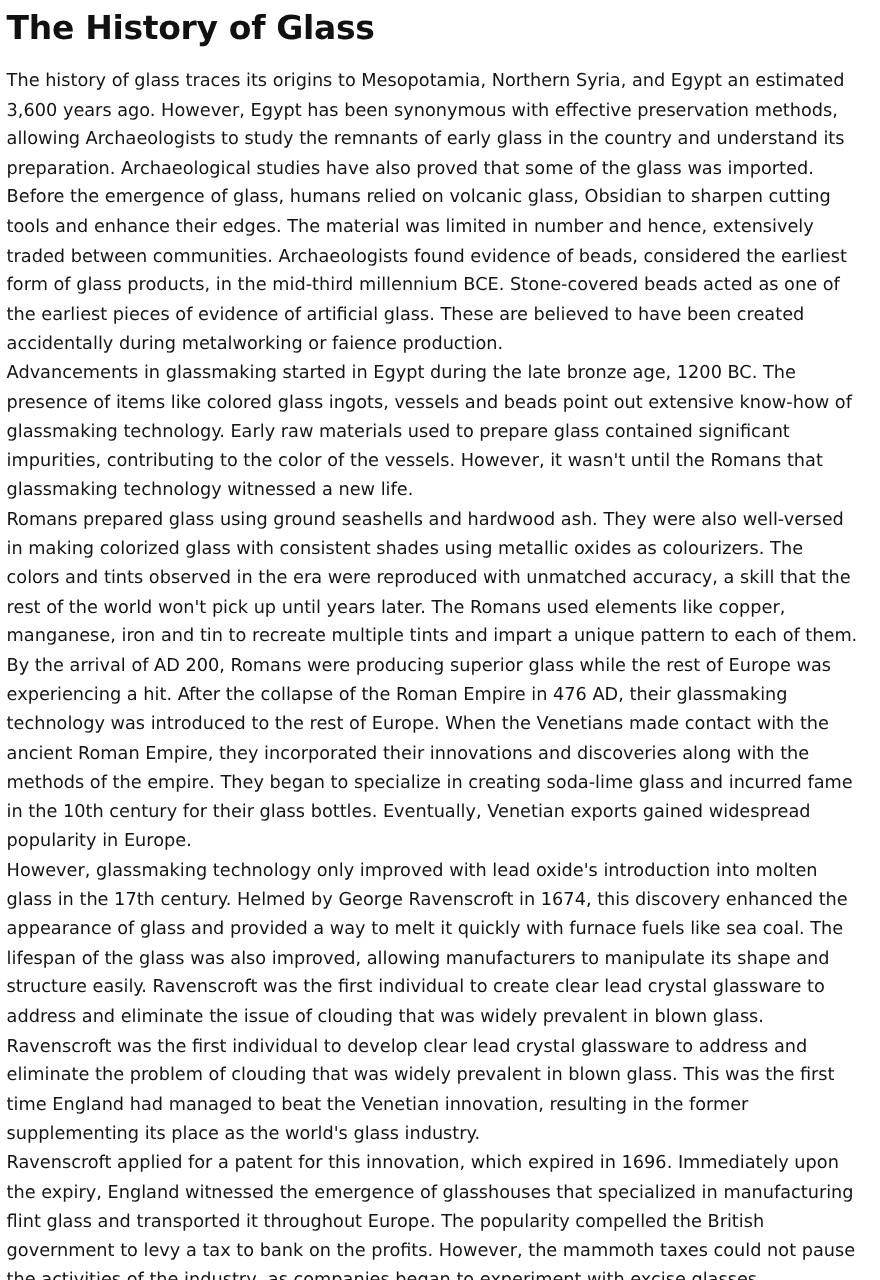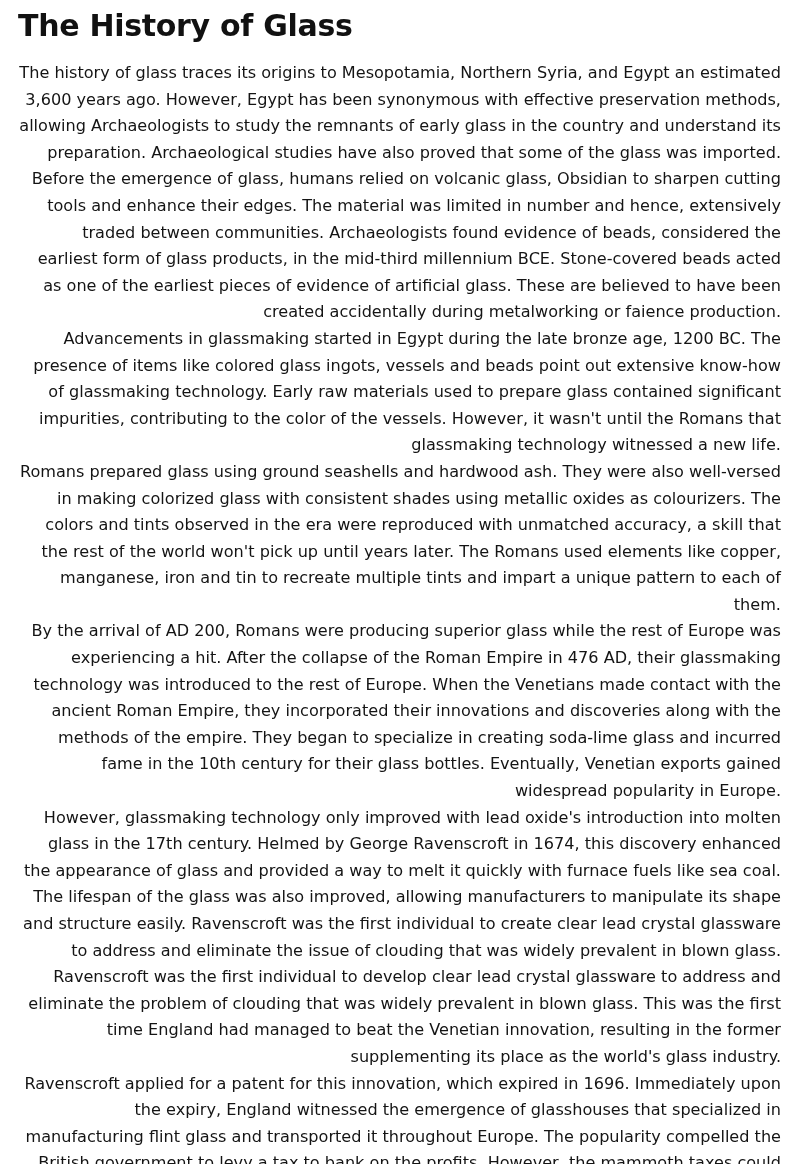--- a/index.html
+++ b/index.html
@@ -11,21 +11,21 @@
     width: 800px;
     height: 1164px;
     font-family: "DejaVu Sans", sans-serif;
     color: #1a1a1a;
     overflow: hidden;
   }
   .page {
     box-sizing: border-box;
     width: 800px;
     height: 1164px;
-    padding: 6px 19px 0 18px;
+    padding: 6px 19px 0 6px;
     background: #ffffff;
   }
   .doc-title {
     font-size: 30px;
     font-weight: bold;
     line-height: 40px;
     letter-spacing: -0.3px;
     color: #111111;
     margin: 0 0 14px 0;
     white-space: nowrap;
@@ -34,21 +34,20 @@
     font-size: 16.1px;
     line-height: 26.6px;
     color: #141414;
     text-align: left;
     margin: 0;
     -webkit-font-smoothing: antialiased;
   }
   .body-text p {
     margin: 0;
     padding: 0;
-    text-align: right;
   }
 </style>
 </head>
 <body>
 
 <div class="page">
   <h1 class="doc-title">The History of Glass</h1>
 
   <div class="body-text">
     <p>The history of glass traces its origins to Mesopotamia, Northern Syria, and Egypt an estimated 3,600 years ago. However, Egypt has been synonymous with effective preservation methods, allowing Archaeologists to study the remnants of early glass in the country and understand its preparation. Archaeological studies have also proved that some of the glass was imported.</p>

